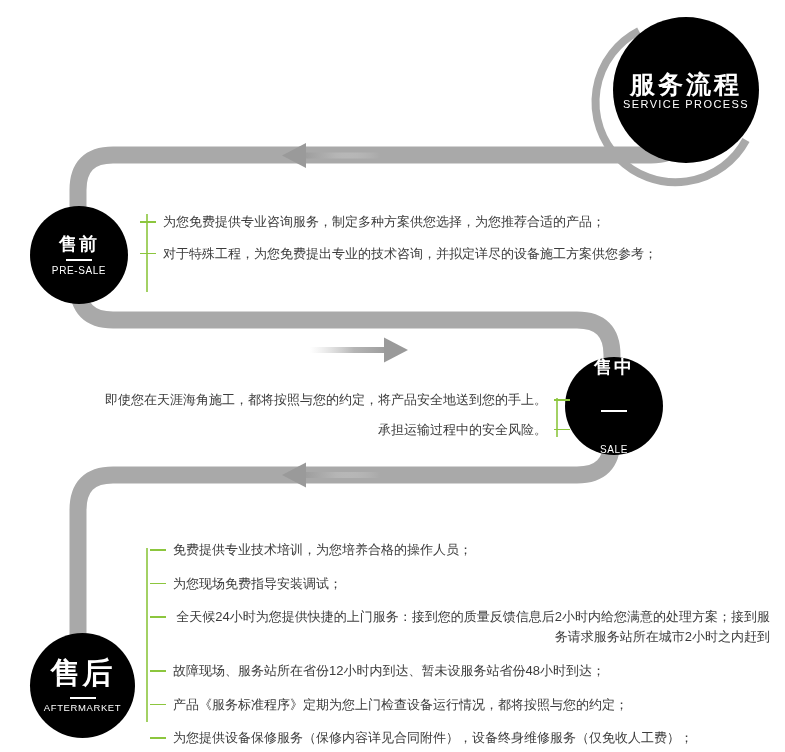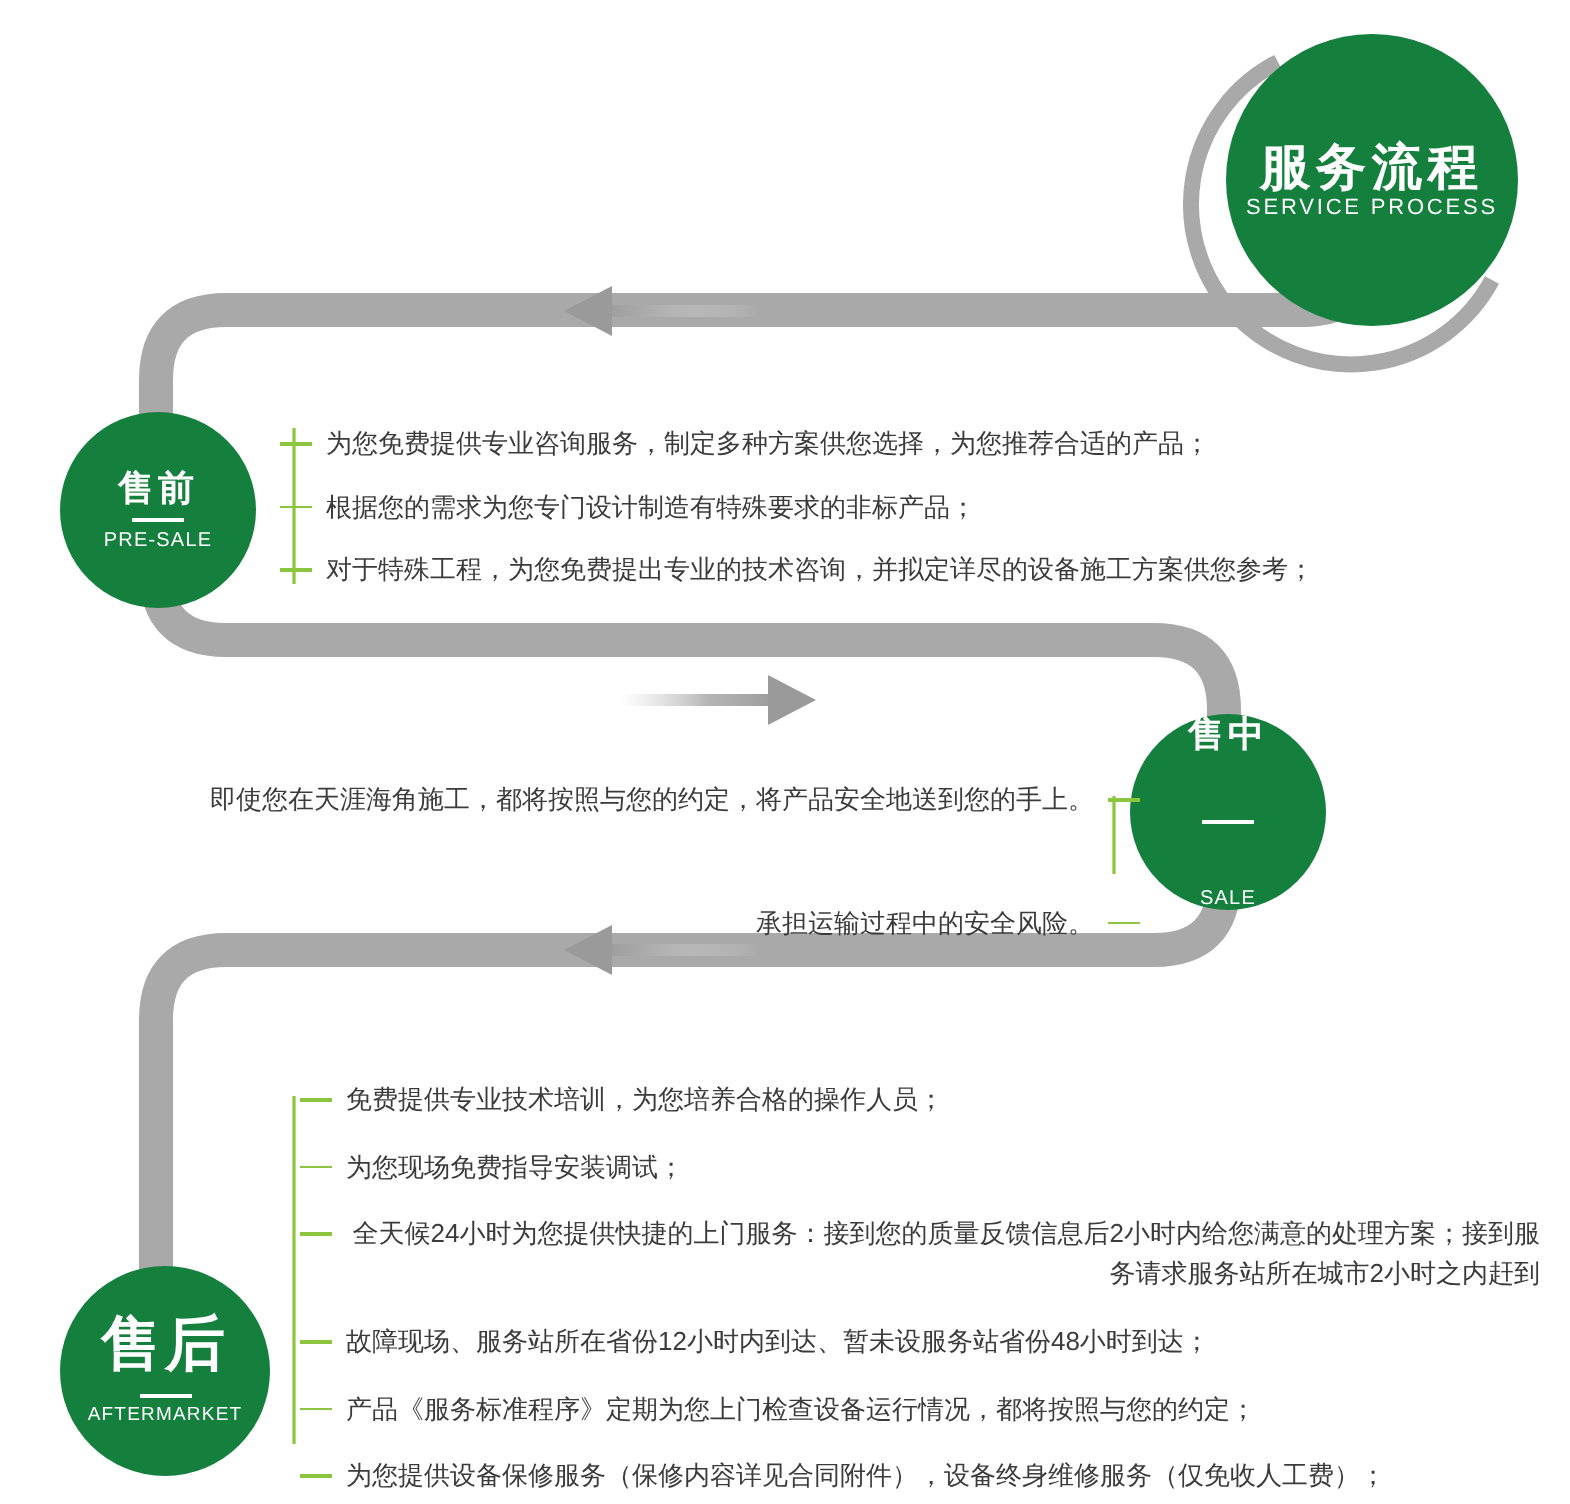--- a/index.html
+++ b/index.html
@@ -22,21 +22,21 @@
     left: 0;
     top: 0;
     width: 785px;
     height: 752px;
   }
 
   
   .node {
     position: absolute;
     border-radius: 50%;
-    background: #15803d;
+    background: #000000;
     color: #ffffff;
     display: flex;
     flex-direction: column;
     align-items: center;
     justify-content: center;
     text-align: center;
     box-sizing: border-box;
   }
   .node .cn {
     font-size: 18px;
@@ -121,21 +121,20 @@
   }
   #block-presale .line { margin-bottom: 12px; }
 
   #block-sale {
     left: 150px;
     top: 390px;
     width: 420px;
     display: flex;
     flex-direction: column;
     align-items: flex-end;
-    gap: 32px;
   }
   #block-sale .line { justify-content: flex-end; margin-bottom: 10px; }
 
   #block-after {
     left: 150px;
     top: 540px;
     width: 620px;
   }
   #block-after .line {
     margin-bottom: 14px;
@@ -229,24 +228,20 @@
     <span class="en">AFTERMARKET</span>
   </div>
 
   <div class="block" id="block-presale">
     <div class="line">
       <span class="tick"></span>
       <span class="ltext">为您免费提供专业咨询服务，制定多种方案供您选择，为您推荐合适的产品；</span>
     </div>
     <div class="line">
       <span class="tick"></span>
-      <span class="ltext">根据您的需求为您专门设计制造有特殊要求的非标产品；</span>
-    </div>
-    <div class="line">
-      <span class="tick"></span>
       <span class="ltext">对于特殊工程，为您免费提出专业的技术咨询，并拟定详尽的设备施工方案供您参考；</span>
     </div>
   </div>
 
   <div class="block" id="block-sale">
     <div class="line">
       <span class="ltext">即使您在天涯海角施工，都将按照与您的约定，将产品安全地送到您的手上。</span>
       <span class="tick tick-r"></span>
     </div>
     <div class="line">

